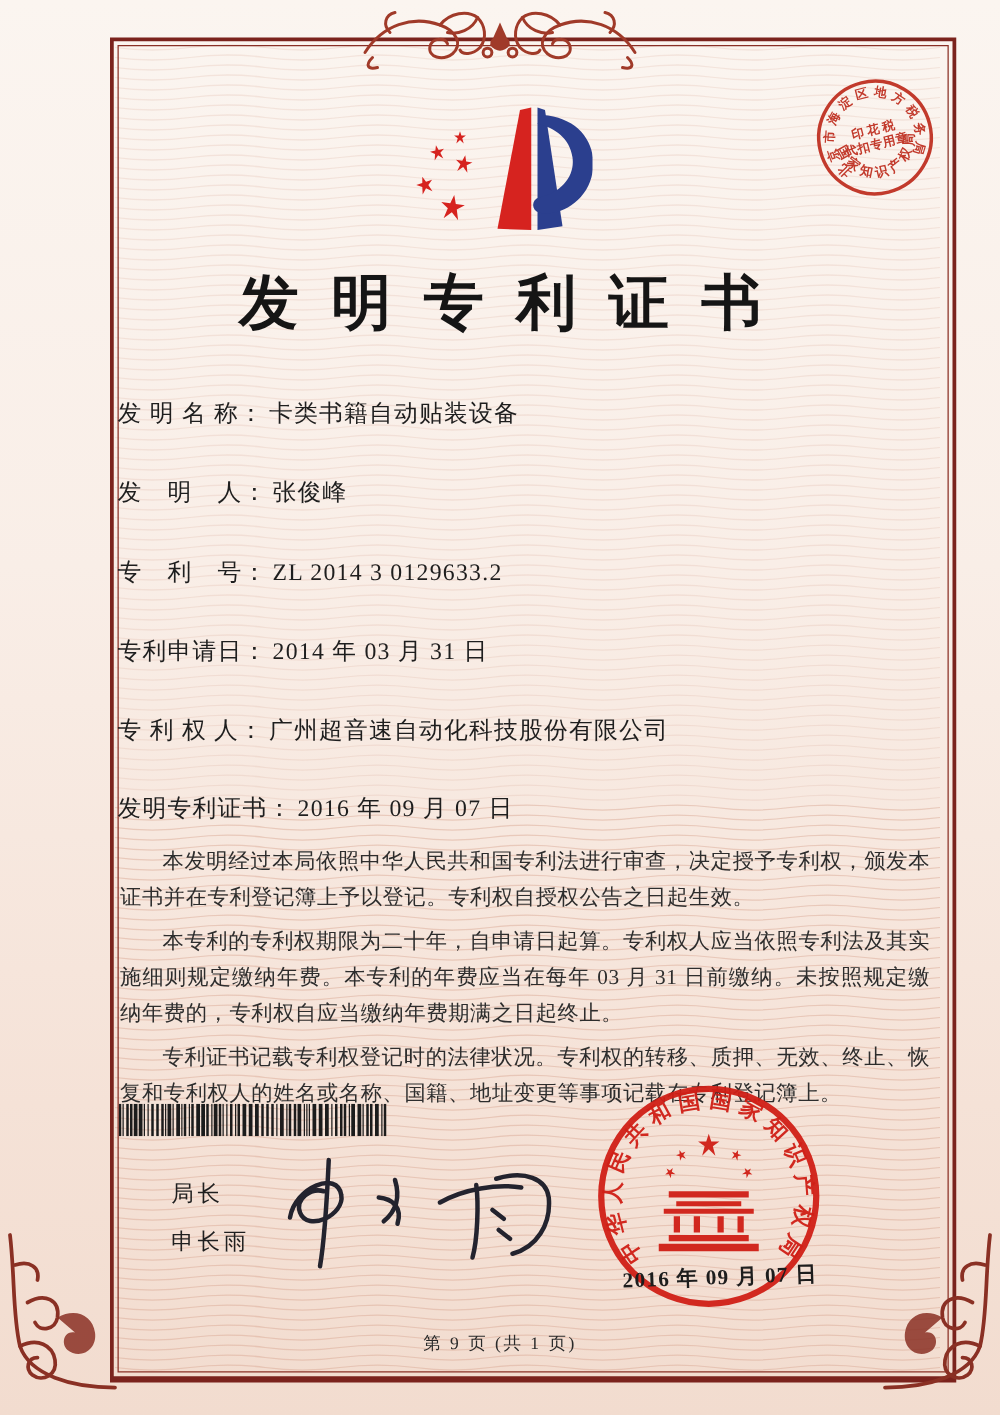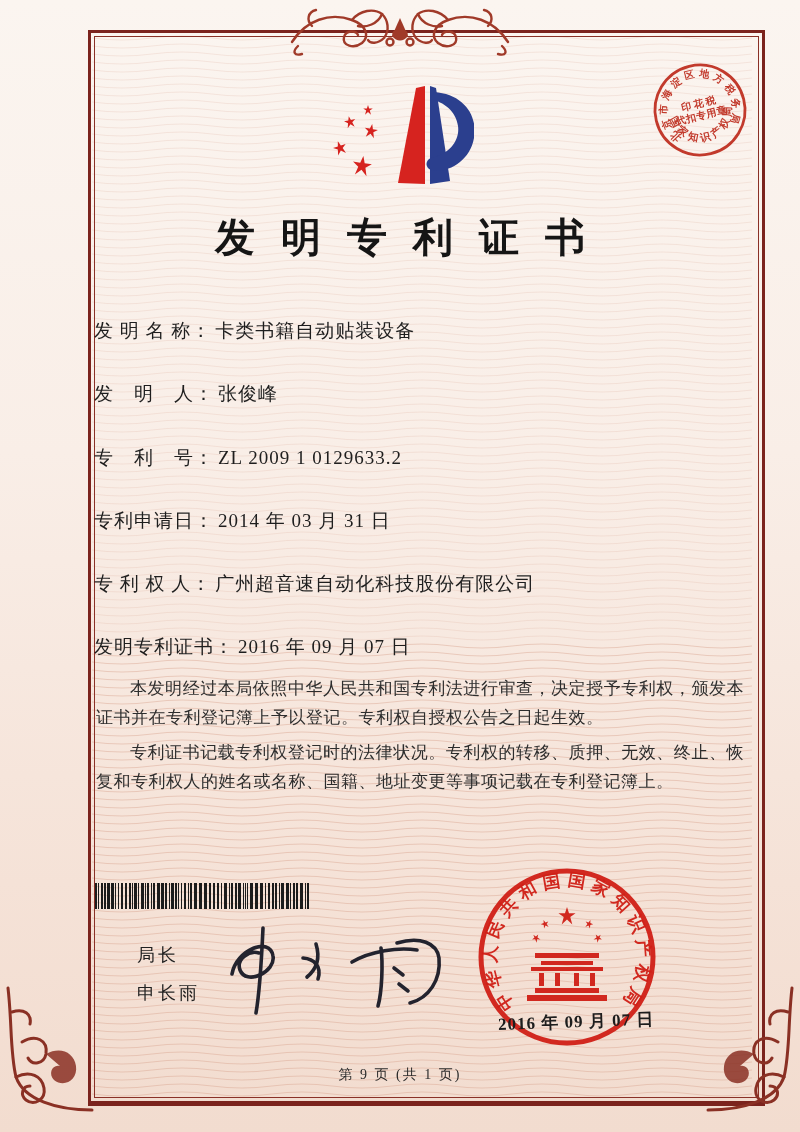--- a/index.html
+++ b/index.html
@@ -16,21 +16,21 @@
   #waves{position:absolute;left:0;top:0;z-index:0;}
   .frame-outer{
     position:absolute;left:88px;top:30px;width:671px;height:1068px;
     border:3px solid #7b231d;border-bottom-width:5px;z-index:1;
   }
   .frame-inner{position:absolute;inset:3px;border:1px solid #8a3026;}
   .layer{position:absolute;z-index:3;}
   .cert-no{left:72px;top:90px;font-size:18px;color:#1c1c1c;letter-spacing:1px;}
   .title{
     left:0;top:210px;width:800px;text-align:center;
-    font-size:40px;font-weight:bold;color:#151515;
+    font-size:48px;font-weight:bold;color:#151515;
     letter-spacing:26px;padding-left:26px;box-sizing:border-box;
   }
   .fields{left:94px;top:318px;width:620px;}
   .field-row{position:absolute;left:0;white-space:nowrap;font-size:19px;color:#1e1e1e;}
   .field-row .lbl{letter-spacing:1px;margin-top:24px;}
   .field-row .val{margin-left:4px;letter-spacing:1px;}
   .body-text{
     left:90px;top:668px;width:660px;font-size:17px;line-height:29px;color:#2d2d2d;
     letter-spacing:0.5px;z-index:3;
   }
@@ -263,35 +263,36 @@
   <div class="layer title">发明专利证书</div>
 
   <div class="layer fields">
     <div class="field-row" style="top:0">
       <span class="lbl">发 明 名 称：</span><span class="val">卡类书籍自动贴装设备</span>
     </div>
     <div class="field-row" style="top:63px">
       <span class="lbl">发　明　人：</span><span class="val">张俊峰</span>
     </div>
     <div class="field-row" style="top:127px">
-      <span class="lbl">专　利　号：</span><span class="val">ZL 2009 1 0129633.2</span>
+      <span class="lbl">专　利　号：</span><span class="val">ZL 2014 3 0129633.2</span>
     </div>
     <div class="field-row" style="top:190px">
       <span class="lbl">专利申请日：</span><span class="val">2014 年 03 月 31 日</span>
     </div>
     <div class="field-row" style="top:253px">
       <span class="lbl">专 利 权 人：</span><span class="val">广州超音速自动化科技股份有限公司</span>
     </div>
     <div class="field-row" style="top:316px">
       <span class="lbl">发明专利证书：</span><span class="val">2016 年 09 月 07 日</span>
     </div>
   </div>
 
   <div class="layer body-text">
     <p>本发明经过本局依照中华人民共和国专利法进行审查，决定授予专利权，颁发本证书并在专利登记簿上予以登记。专利权自授权公告之日起生效。</p>
+    <p>本专利的专利权期限为二十年，自申请日起算。专利权人应当依照专利法及其实施细则规定缴纳年费。本专利的年费应当在每年 03 月 31 日前缴纳。未按照规定缴纳年费的，专利权自应当缴纳年费期满之日起终止。</p>
     <p>专利证书记载专利权登记时的法律状况。专利权的转移、质押、无效、终止、恢复和专利权人的姓名或名称、国籍、地址变更等事项记载在专利登记簿上。</p>
   </div>
 
   <svg id="barcode" class="abs z3" style="left:95px;top:883px" width="218" height="26">
       <rect x="0" y="0" width="2" height="26" fill="#1c1c1c"></rect>
       <rect x="3" y="0" width="1" height="26" fill="#1c1c1c"></rect>
       <rect x="6" y="0" width="2" height="26" fill="#1c1c1c"></rect>
       <rect x="9" y="0" width="2" height="26" fill="#1c1c1c"></rect>
       <rect x="12" y="0" width="3" height="26" fill="#1c1c1c"></rect>
       <rect x="16" y="0" width="3" height="26" fill="#1c1c1c"></rect>

